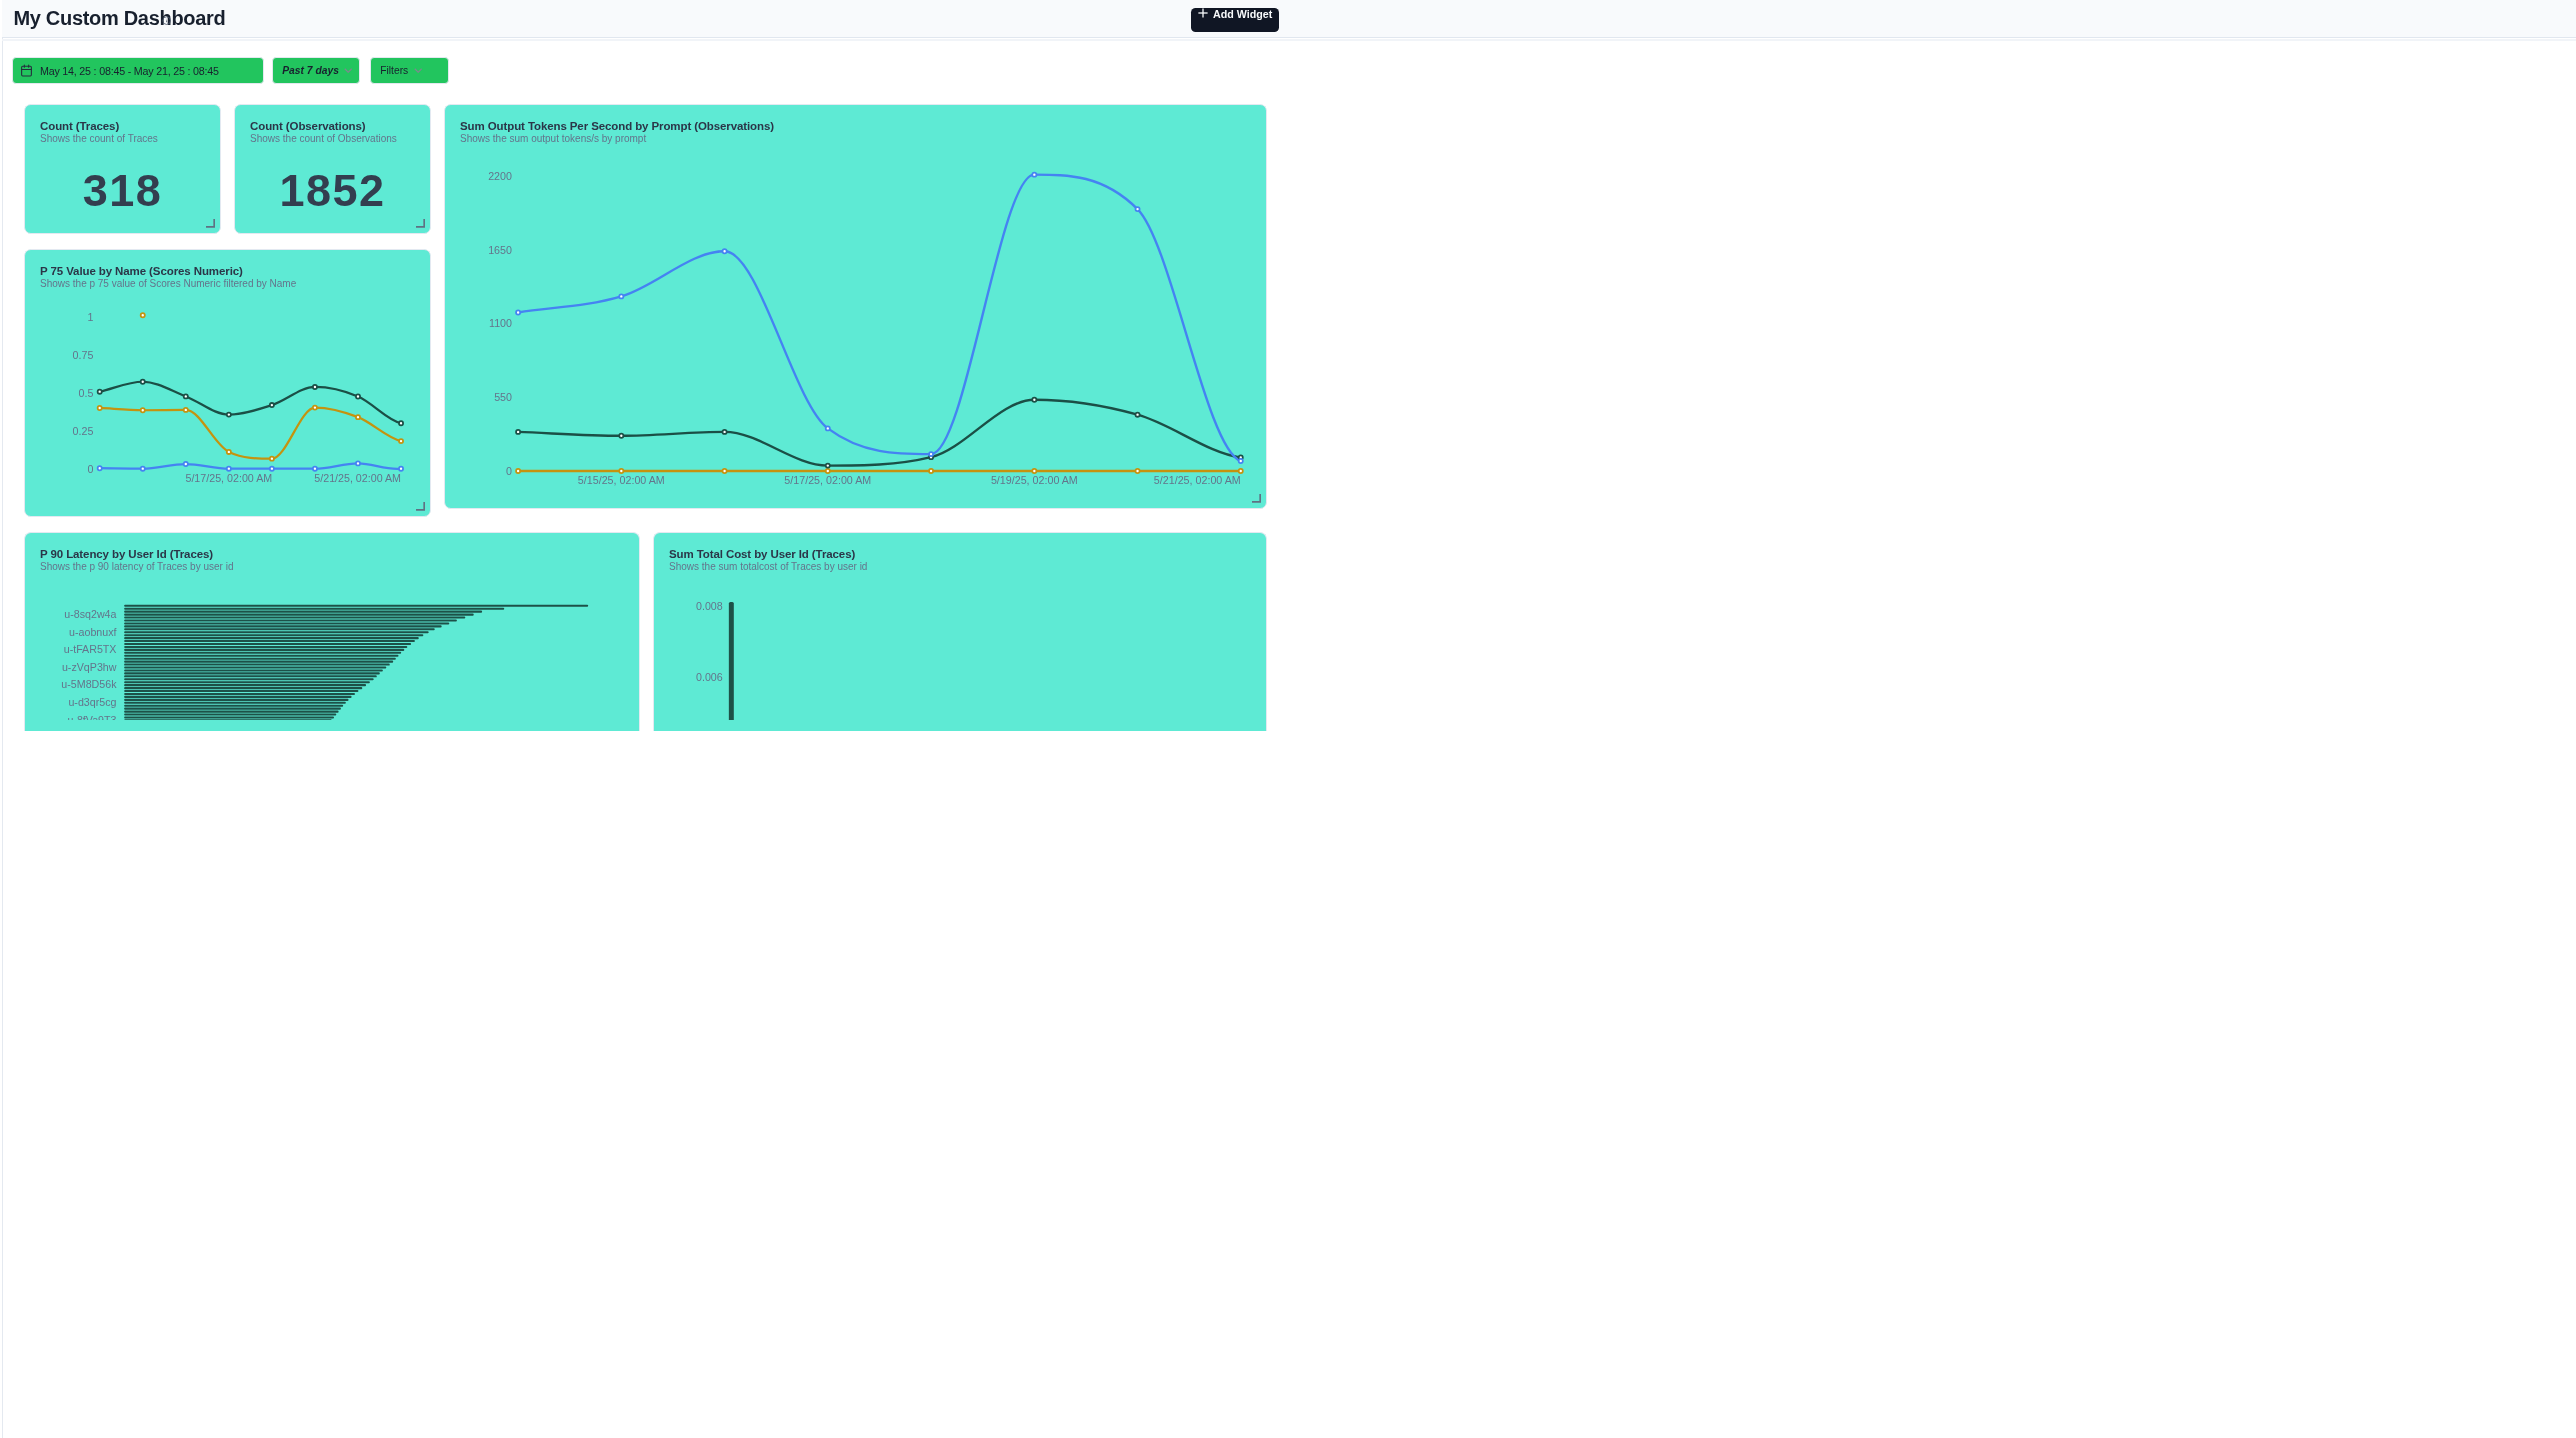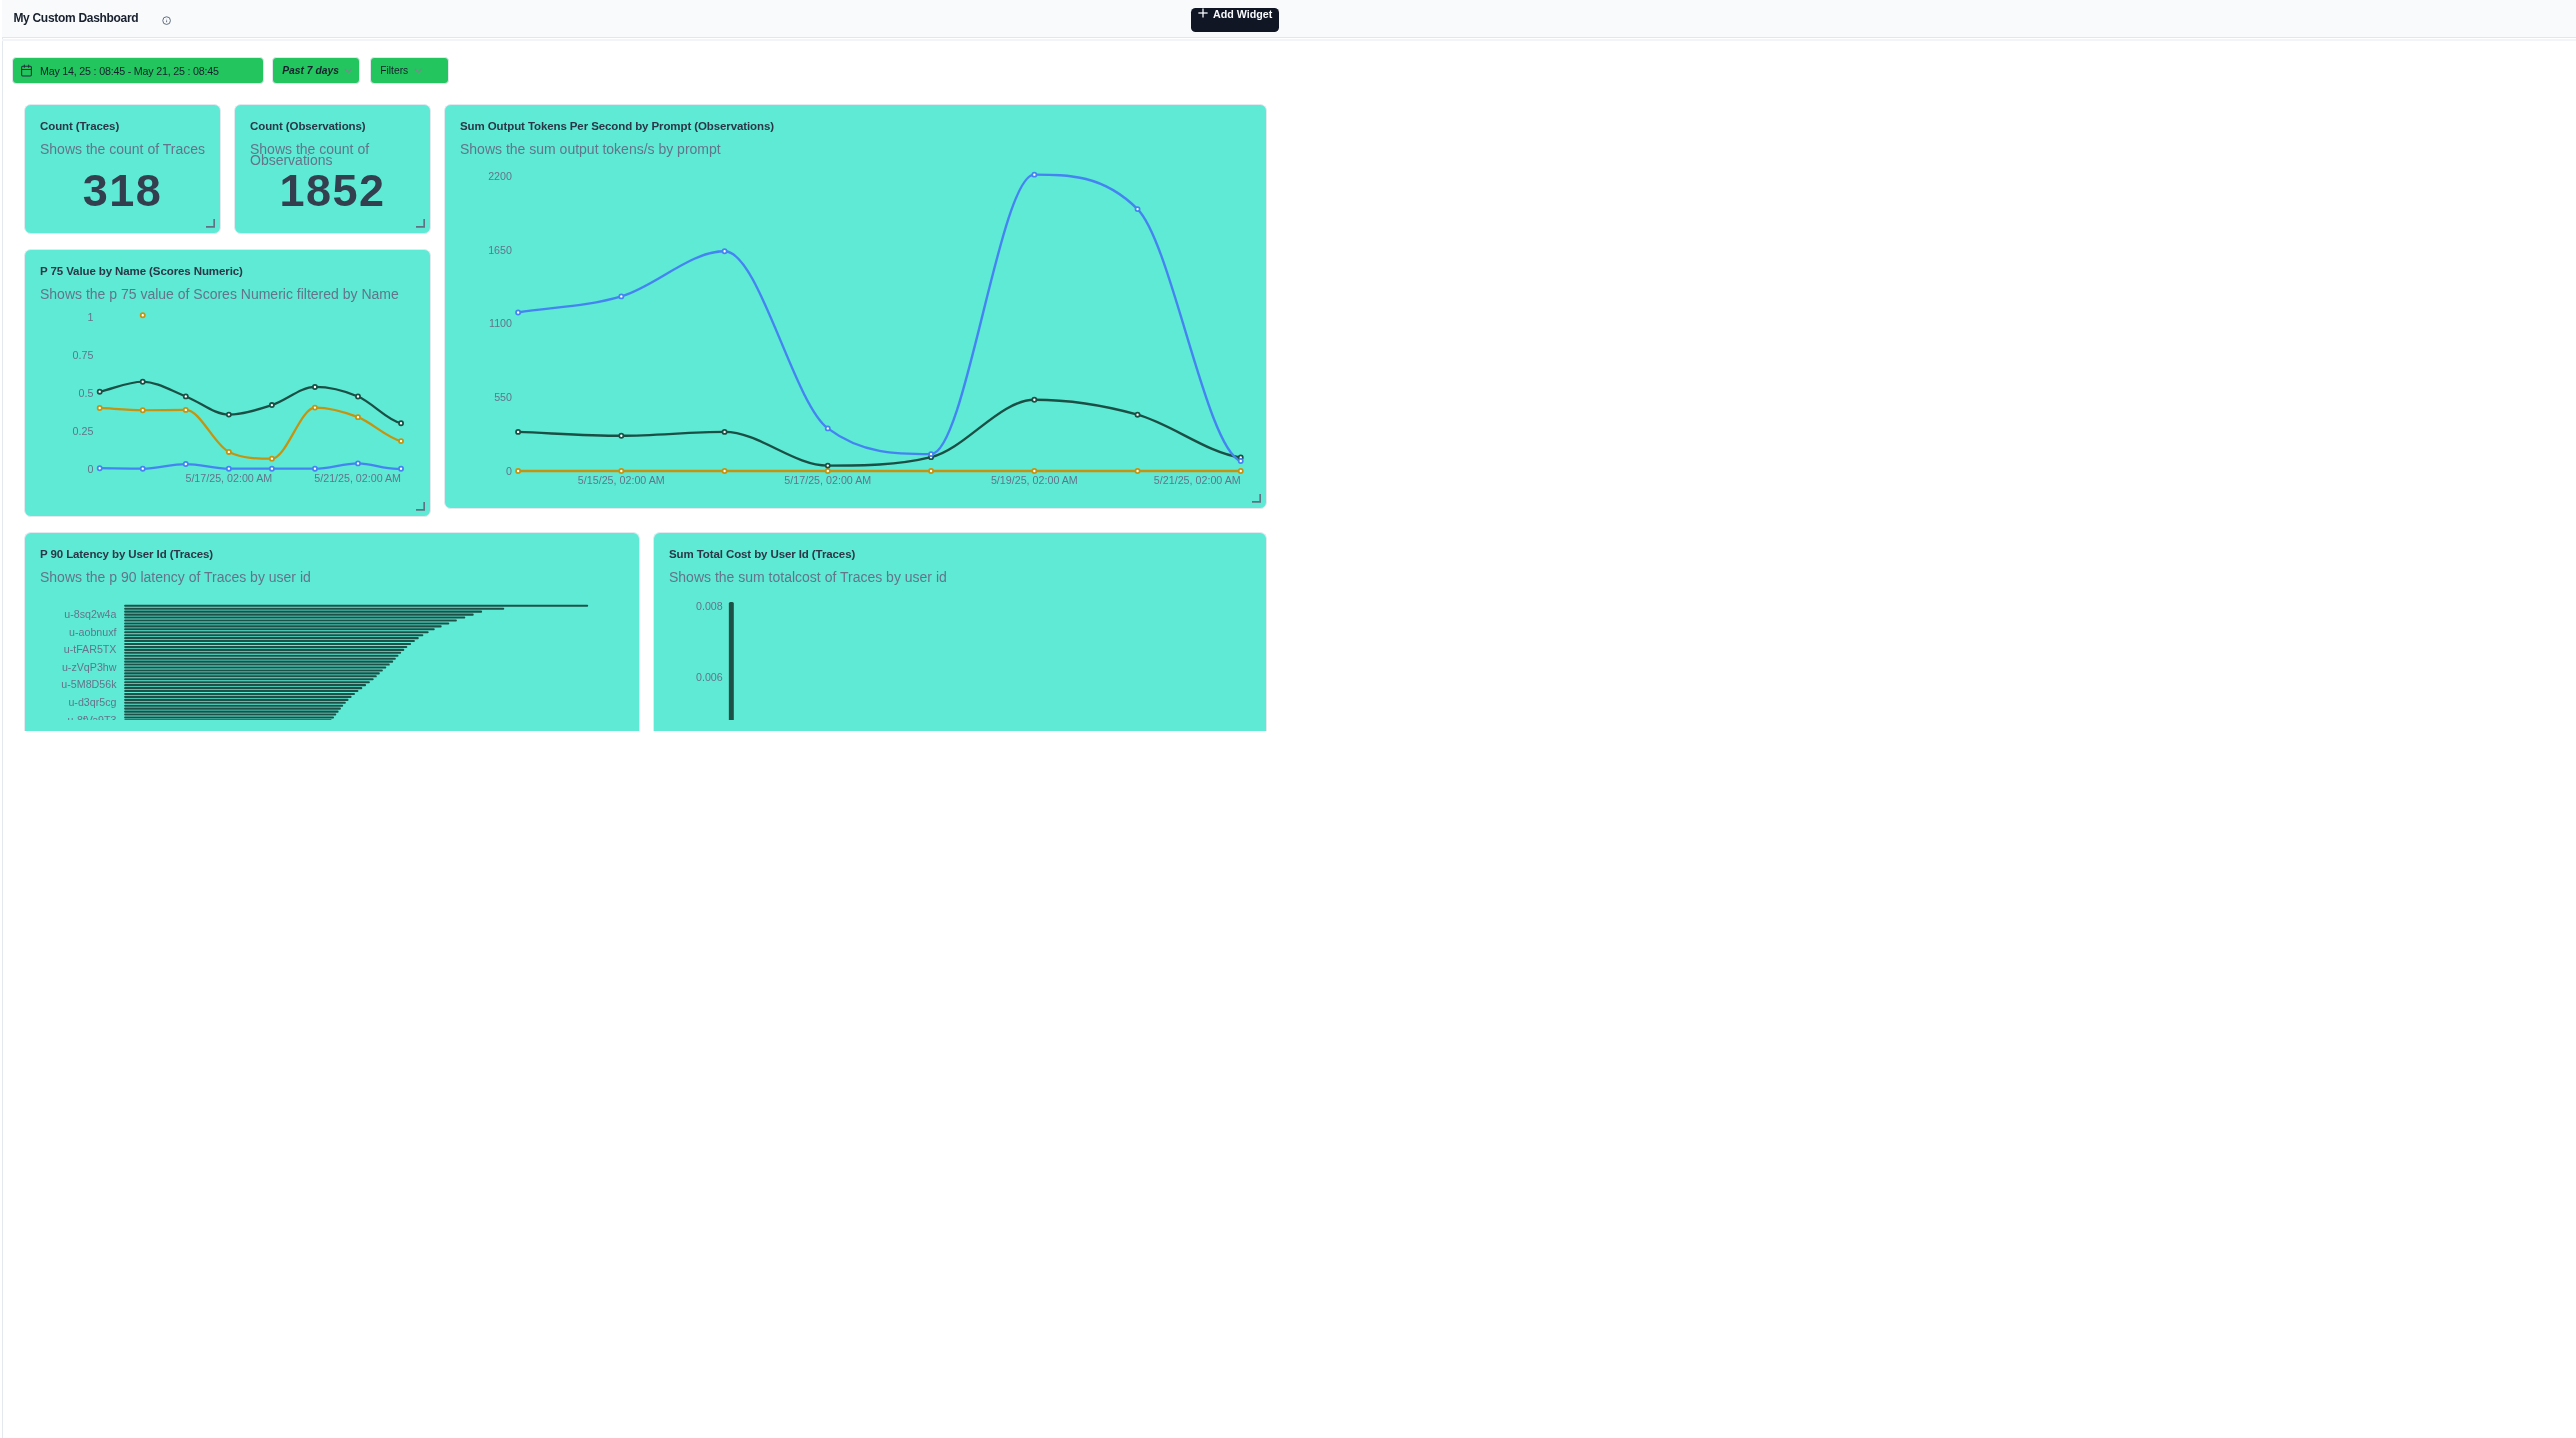--- a/index.html
+++ b/index.html
@@ -1,26 +1,26 @@
 <!DOCTYPE html>
 <html style="font-size:12.2px"><head>
 <meta charset="utf-8">
 <style>
 * { margin:0; padding:0; box-sizing:border-box; }
 html,body { width:1288px; height:719px; background:#fff; font-family:"Liberation Sans", sans-serif; overflow:hidden; }
 .leftline { position:absolute; left:1.5px; top:1.5px; bottom:0; width:0.8px; background:#e4e9f0; }
 .topbar { position:absolute; left:2.3px; top:0; right:0; height:38px; background:#f8fafc; border-bottom:0.8px solid #e1e7ef; }
 .topbar:after { content:""; position:absolute; left:0; right:0; top:39px; height:2.3px; background:#f1f4f8; }
-.h1 { position:absolute; left:13.4px; top:12.2px; font-size:12px; line-height:13.8px; font-weight:700; color:#18202e; letter-spacing:-0.3px; }
+.h1 { position:absolute; left:13.4px; top:12.2px; font-size:20px; line-height:13.8px; font-weight:700; color:#18202e; letter-spacing:-0.3px; }
 .infoic { position:absolute; left:162px; top:16px; }
 .addw { position:absolute; left:1191px; top:7.7px; width:88px; height:24.5px; background:#101624; border-radius:4.6px; color:#f8fafc; font-size:10.7px; font-weight:700; display:flex; justify-content:center; gap:5.4px; }
 .btn { position:absolute; background:#22c55e; border:0.8px solid #e3e8ef; border-radius:4px; display:flex; align-items:center; color:#18202e; font-size:11px; }
 .card { position:absolute; background:#5eead4; border:0.8px solid #e3e9f1; border-radius:6.9px; }
 .ct { position:absolute; left:15px; top:15.7px; font-size:11.5px; line-height:11.5px; font-weight:700; color:#2b3648; letter-spacing:-0.1px; }
-.cs { position:absolute; left:15px; top:39px; font-size:14px; line-height:10.7px; color:#64748b; }
+.cs { position:absolute; left:15px; top:29px; font-size:10px; line-height:10.7px; color:#64748b; }
 .corner { position:absolute; right:5px; bottom:4.6px; }
 svg.chart { position:absolute; left:0; top:0; }
 svg text { font-family:"Liberation Sans", sans-serif; font-size:14px; fill:#64748b; }
 .big { position:absolute; left:0; right:0; text-align:center; font-size:45px; line-height:45px; font-weight:700; color:#333e4f; letter-spacing:1.5px; }
 </style>
 </head>
 <body>
 <div class="leftline"></div>
 <div class="topbar"></div>
 <div class="h1">My Custom Dashboard</div>

